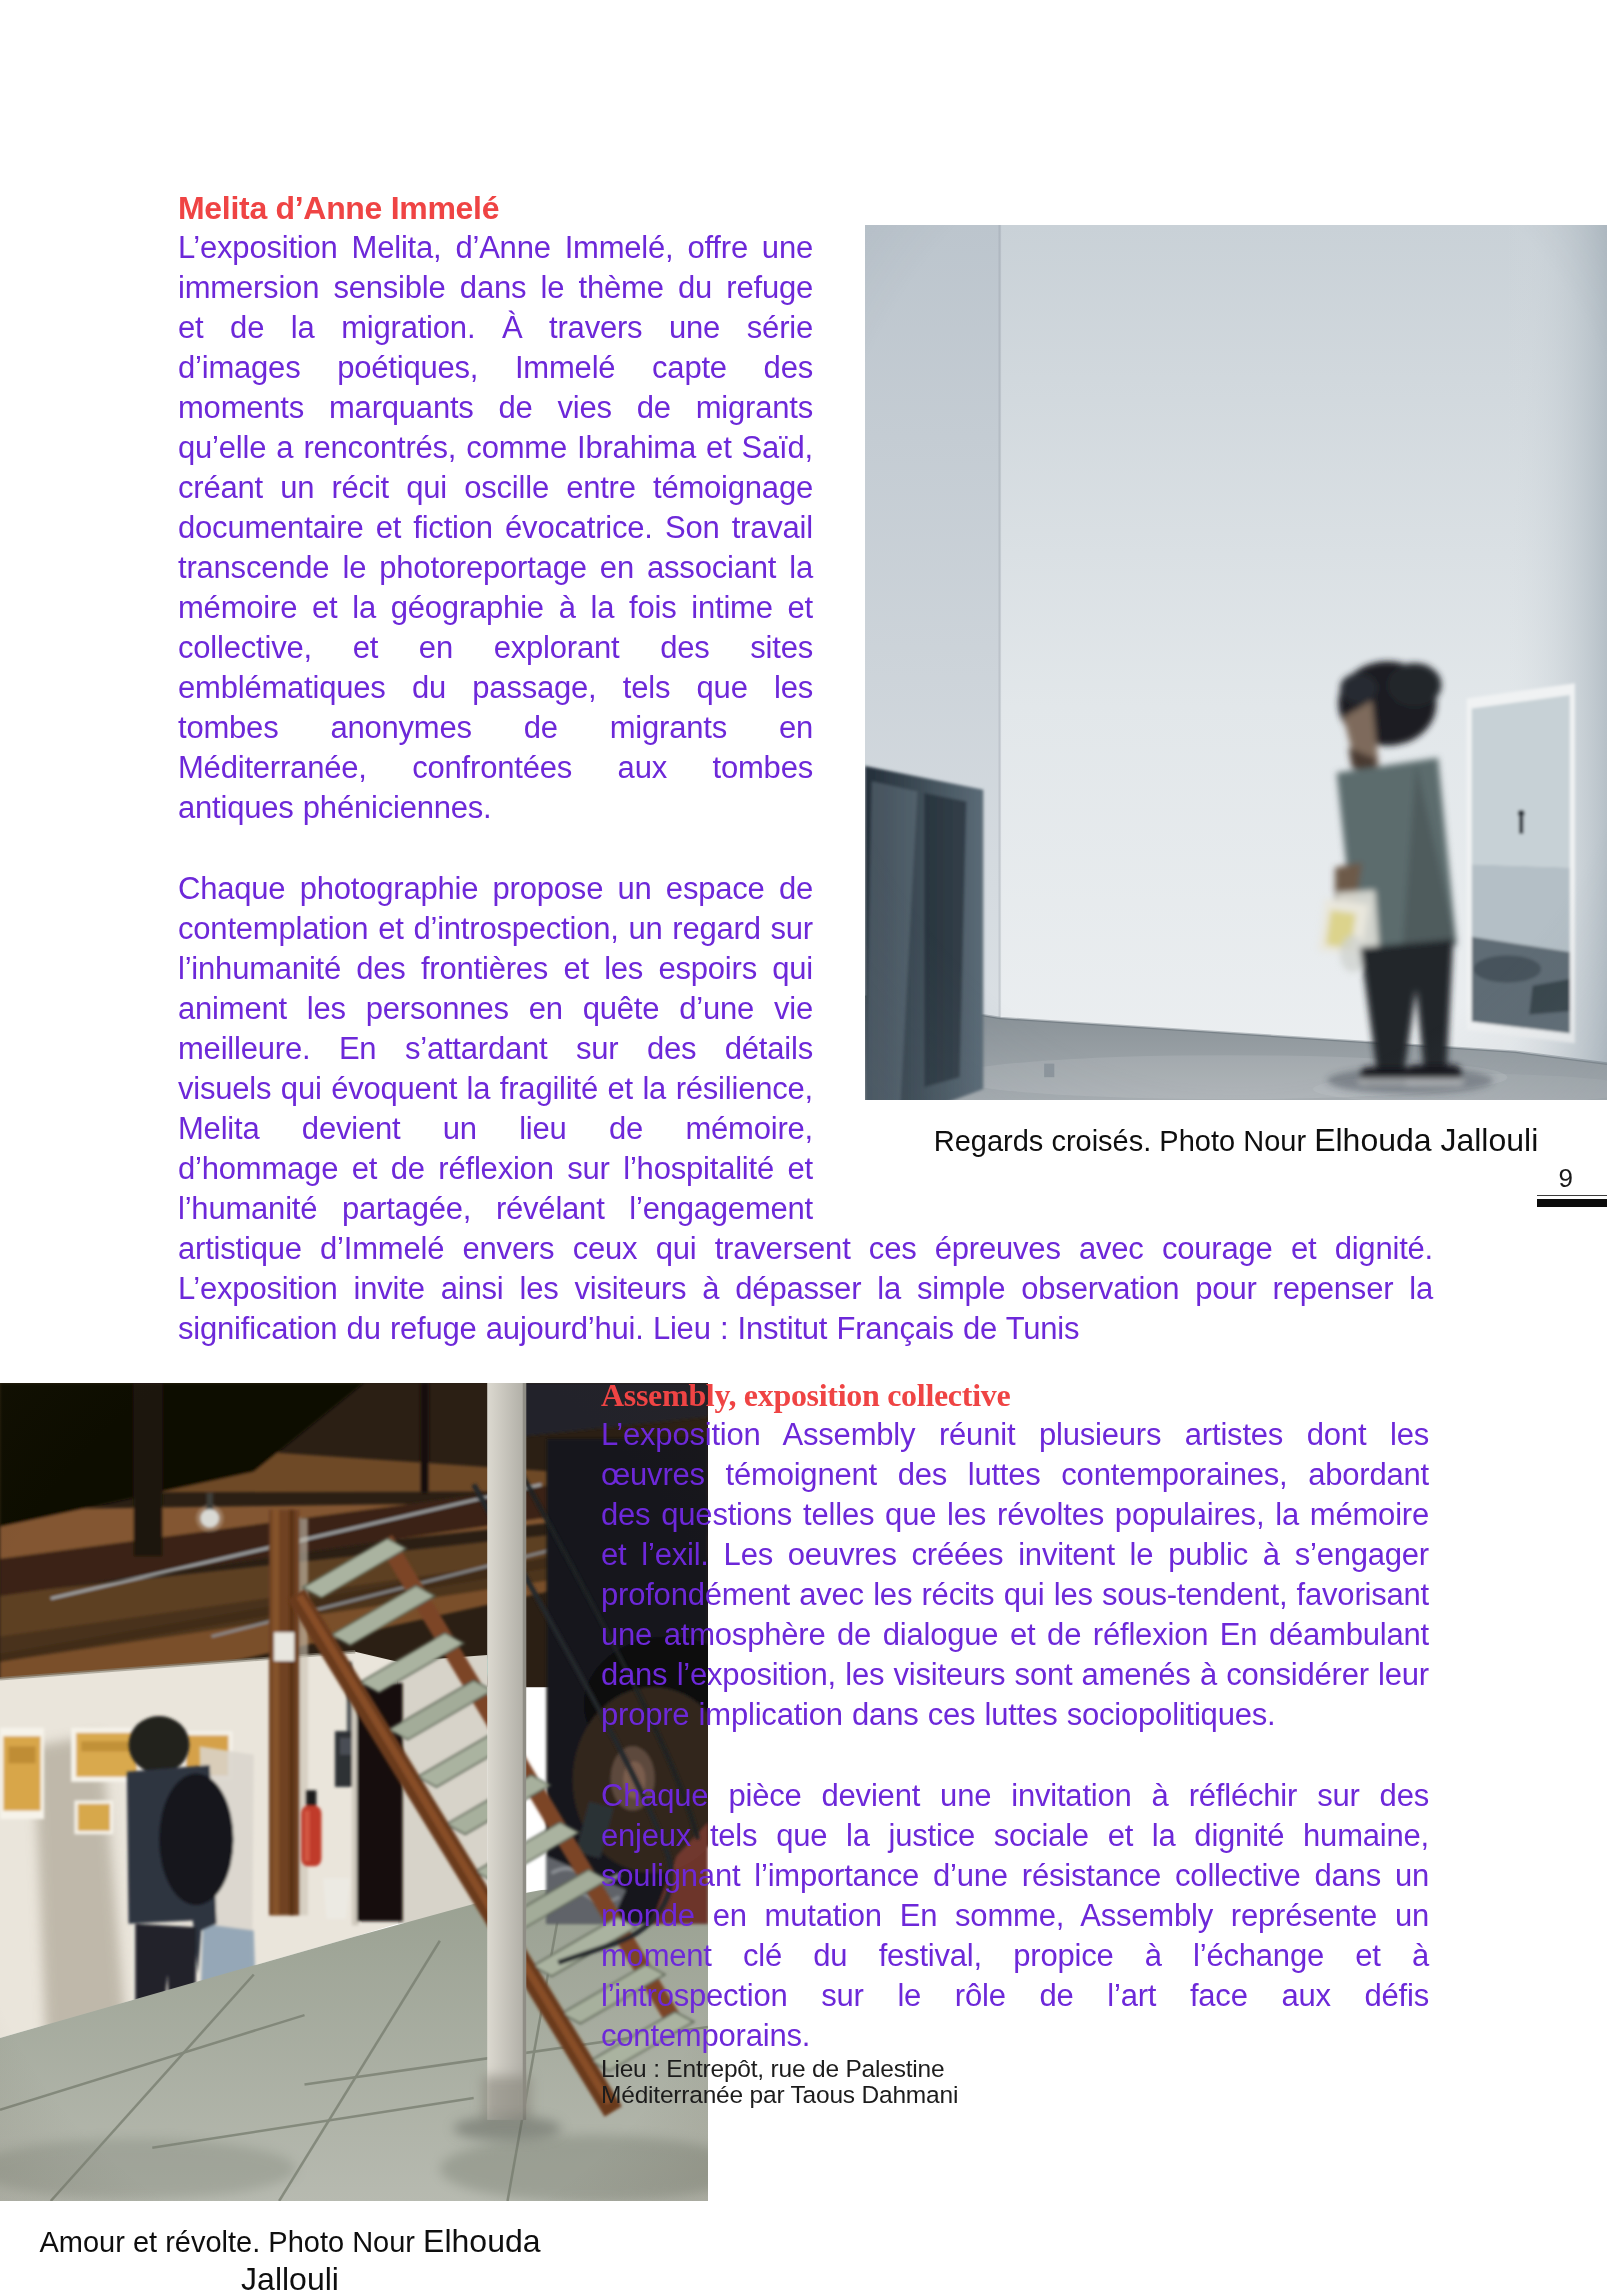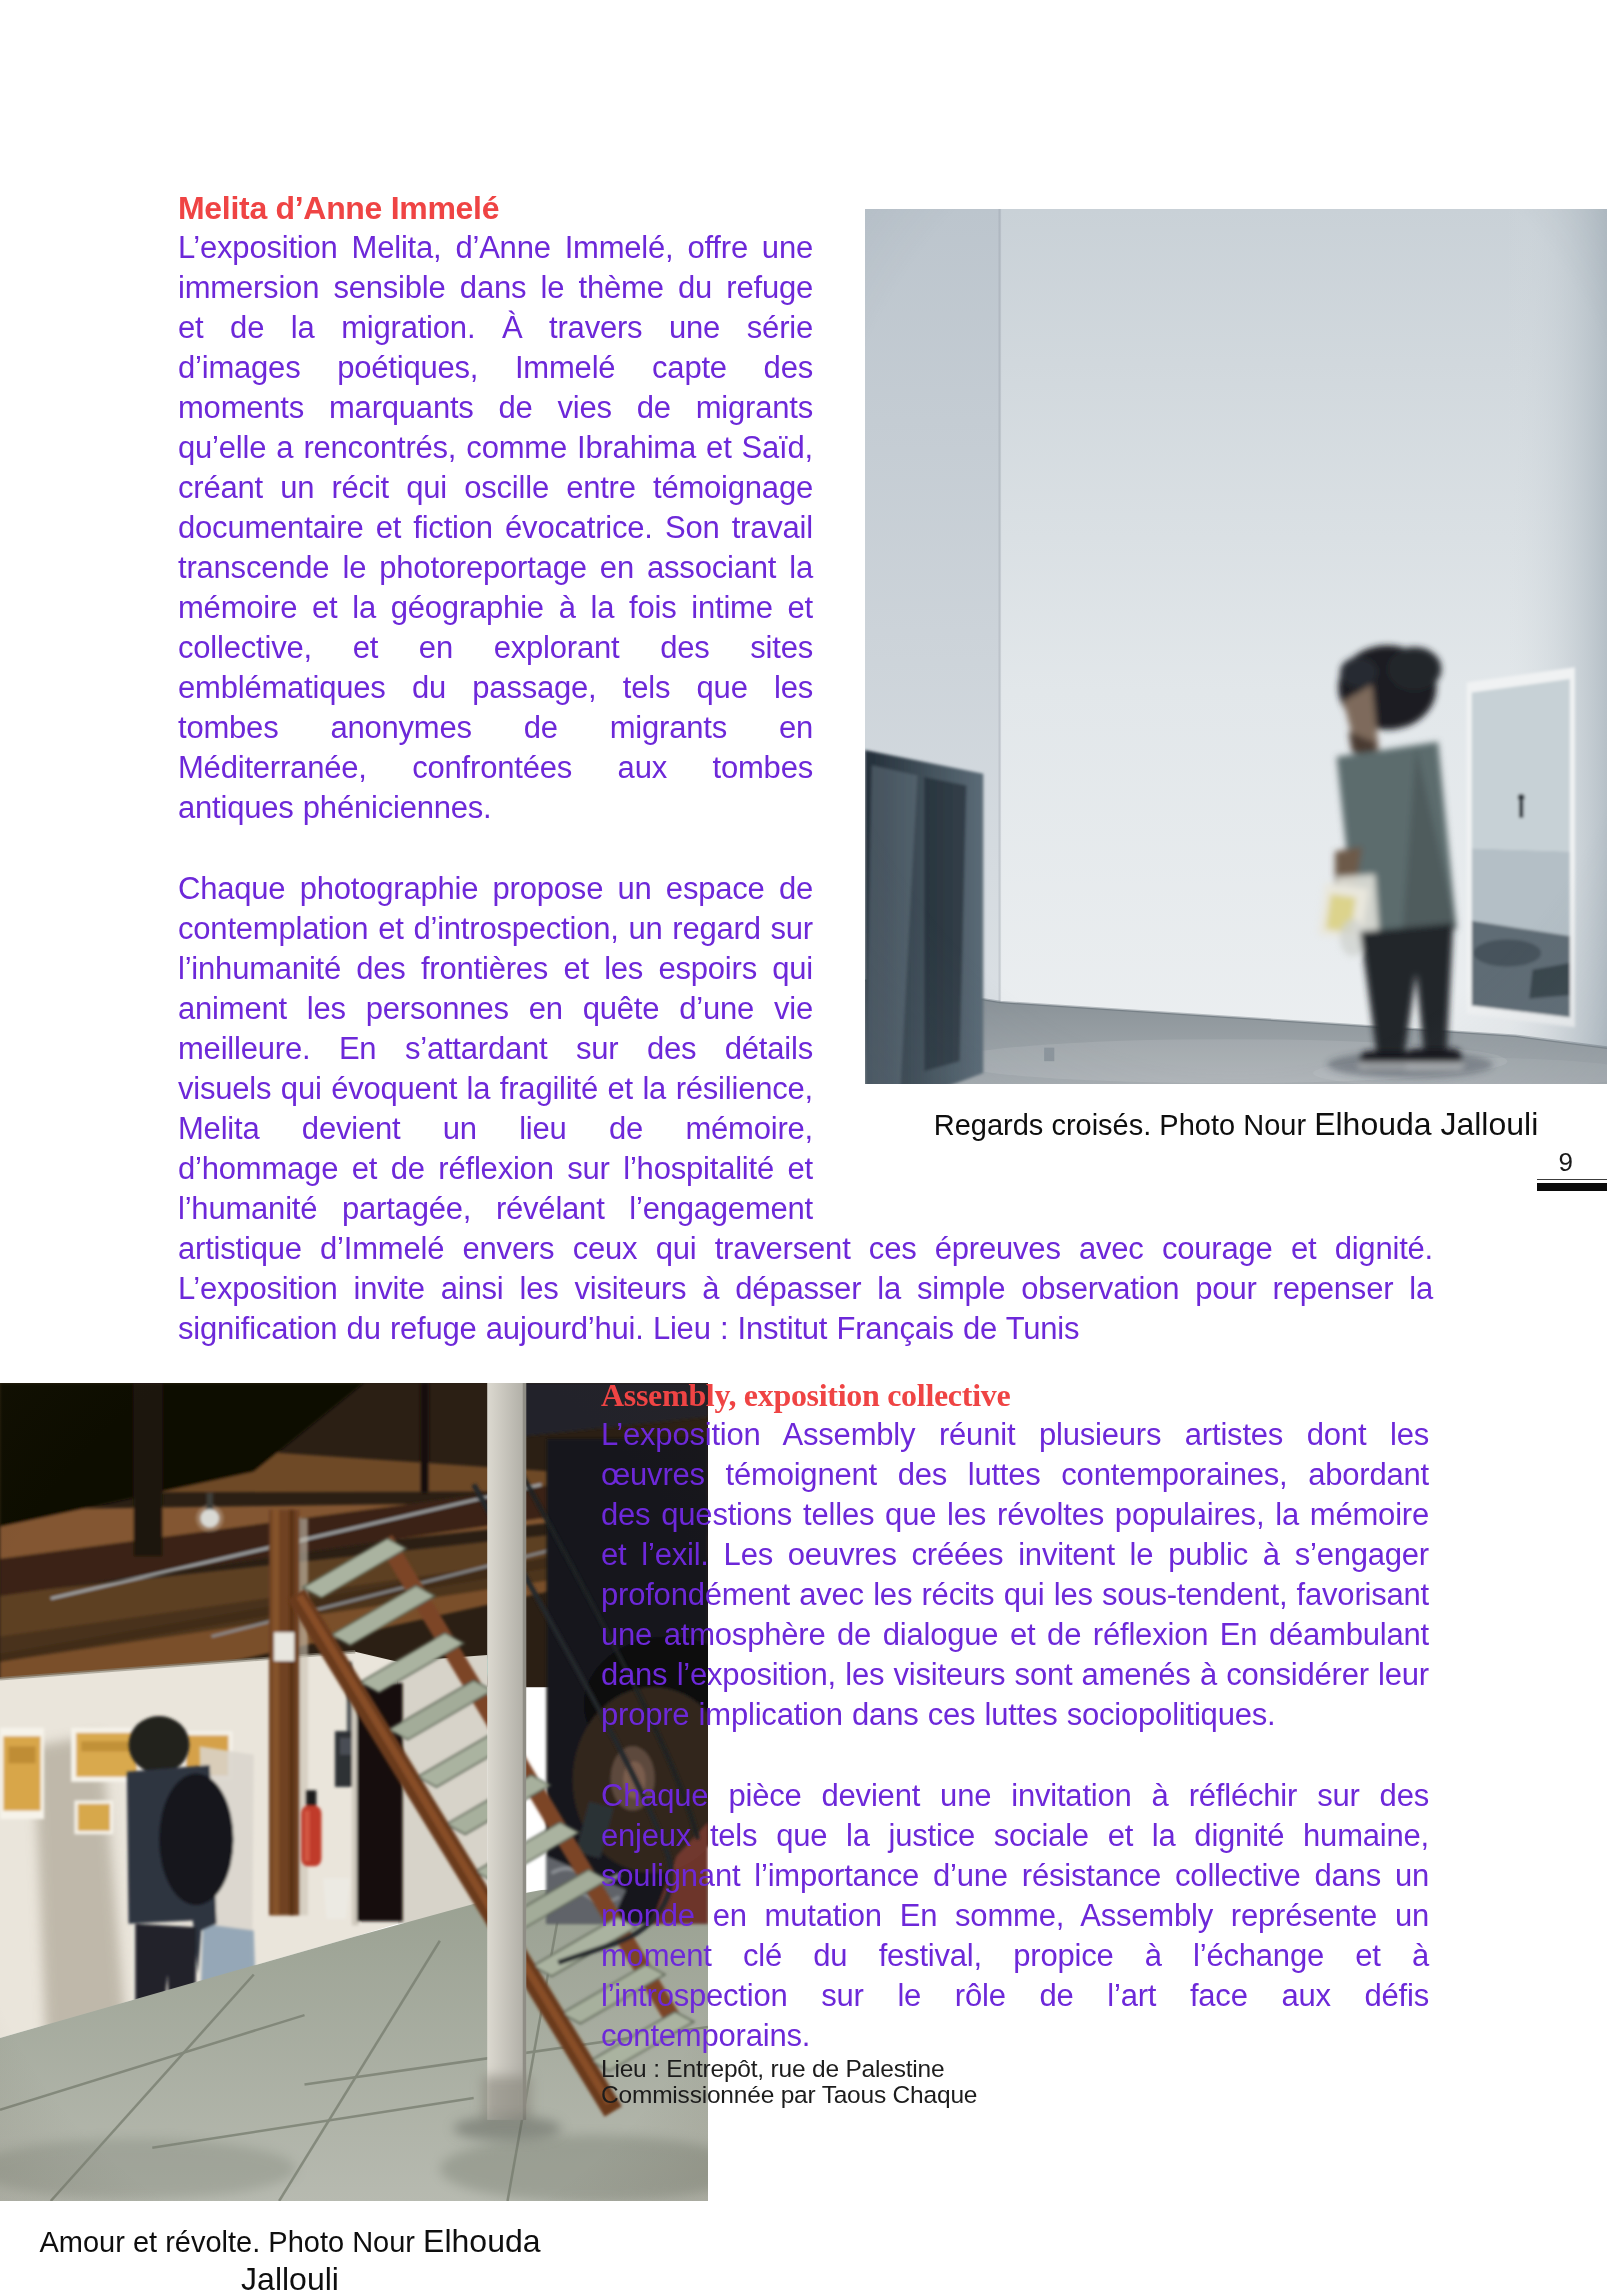--- a/index.html
+++ b/index.html
@@ -21,21 +21,21 @@
   .sec-assembly h2.head{margin-top:26px;font-family:Liberation Serif, serif;}
   p.body{
     font-size:31px;line-height:40px;margin:0;
     text-align:justify;letter-spacing:-0.2px;word-spacing:0.8px;
     color:#6d28d9;
   }
   p.body.gap{margin-bottom:41px;}
   
   figure.fig-right{
     float:right;width:742px;
-    margin:5px -190px 0 36px;padding:16px;
+    margin:21px -190px 0 36px;padding:16px;
   }
   
   figure.fig-left{
     float:left;width:580px;
     margin:7.6px 21px 0 -178px;padding:0;
   }
   .photo{display:block;line-height:0;}
   .photo svg{display:block;}
   figcaption.caption{
     margin-top:22px;text-align:center;line-height:37px;
@@ -325,18 +325,18 @@
       </div>
       <figcaption class="caption"><span>Amour et révolte. Photo Nour </span><span class="cap-name">Elhouda Jallouli</span></figcaption>
     </figure>
 
     <h2 class="head">Assembly, exposition collective</h2>
     <p class="body gap">L’exposition Assembly réunit plusieurs artistes dont les œuvres témoignent des luttes contemporaines, abordant des questions telles que les révoltes populaires, la mémoire et l’exil. Les oeuvres créées invitent le public à s’engager profondément avec les récits qui les sous-tendent, favorisant une atmosphère de dialogue et de réflexion En déambulant dans l’exposition, les visiteurs sont amenés à considérer leur propre implication dans ces luttes sociopolitiques.</p>
     <p class="body">Chaque pièce devient une invitation à réfléchir sur des enjeux tels que la justice sociale et la dignité humaine, soulignant l’importance d’une résistance collective dans un monde en mutation En somme, Assembly représente un moment clé du festival, propice à l’échange et à l’introspection sur le rôle de l’art face aux défis contemporains.</p>
 
     <div class="details">
       <div class="detail-line">Lieu : Entrepôt, rue de Palestine</div>
-      <div class="detail-line">Commissionnée par Taous Chaque</div>
+      <div class="detail-line">Méditerranée par Taous Dahmani</div>
     </div>
   </section>
 
 </div>
 
 
 </body></html>

